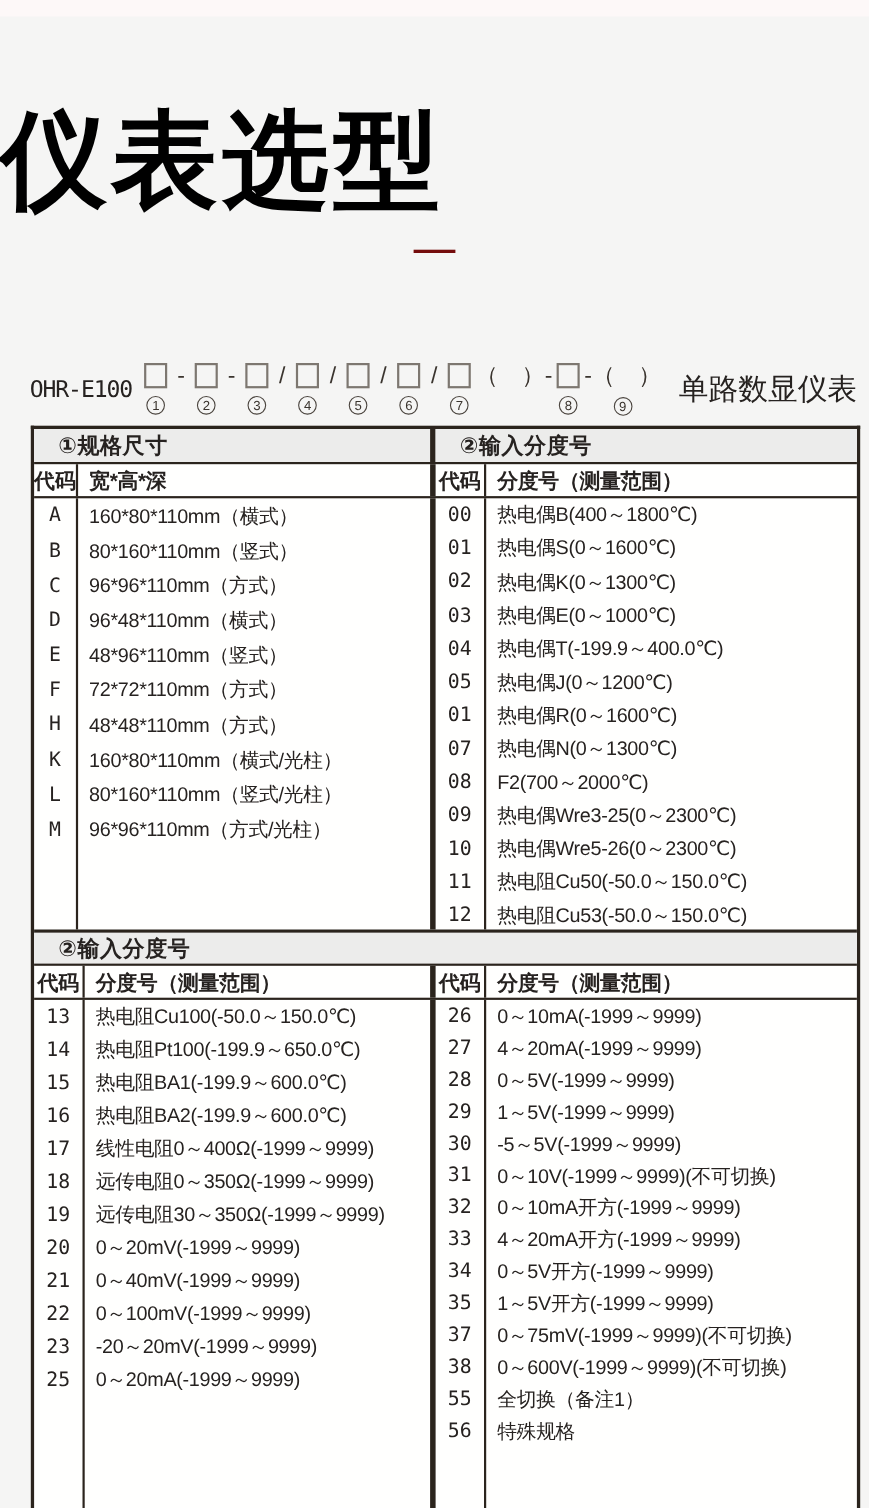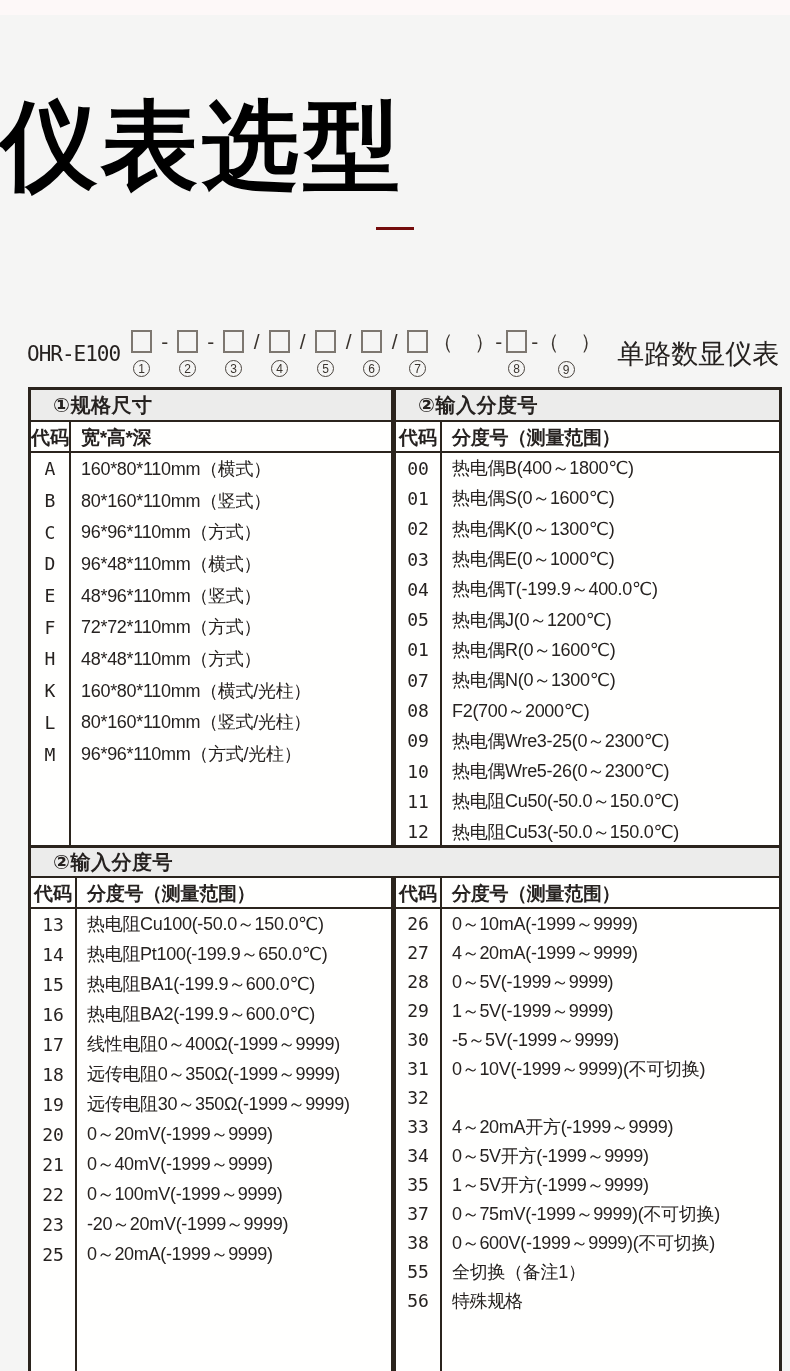--- a/index.html
+++ b/index.html
@@ -319,20 +319,21 @@
           <div class="trow">
             <span class="code">30</span>
             <span class="desc">-5～5V(-1999～9999)</span>
           </div>
           <div class="trow">
             <span class="code">31</span>
             <span class="desc">0～10V(-1999～9999)(不可切换)</span>
           </div>
           <div class="trow">
             <span class="code">32</span>
+            <span class="desc">0～10mA开方(-1999～9999)</span>
           </div>
           <div class="trow">
             <span class="code">33</span>
             <span class="desc">4～20mA开方(-1999～9999)</span>
           </div>
           <div class="trow">
             <span class="code">34</span>
             <span class="desc">0～5V开方(-1999～9999)</span>
           </div>
           <div class="trow">

